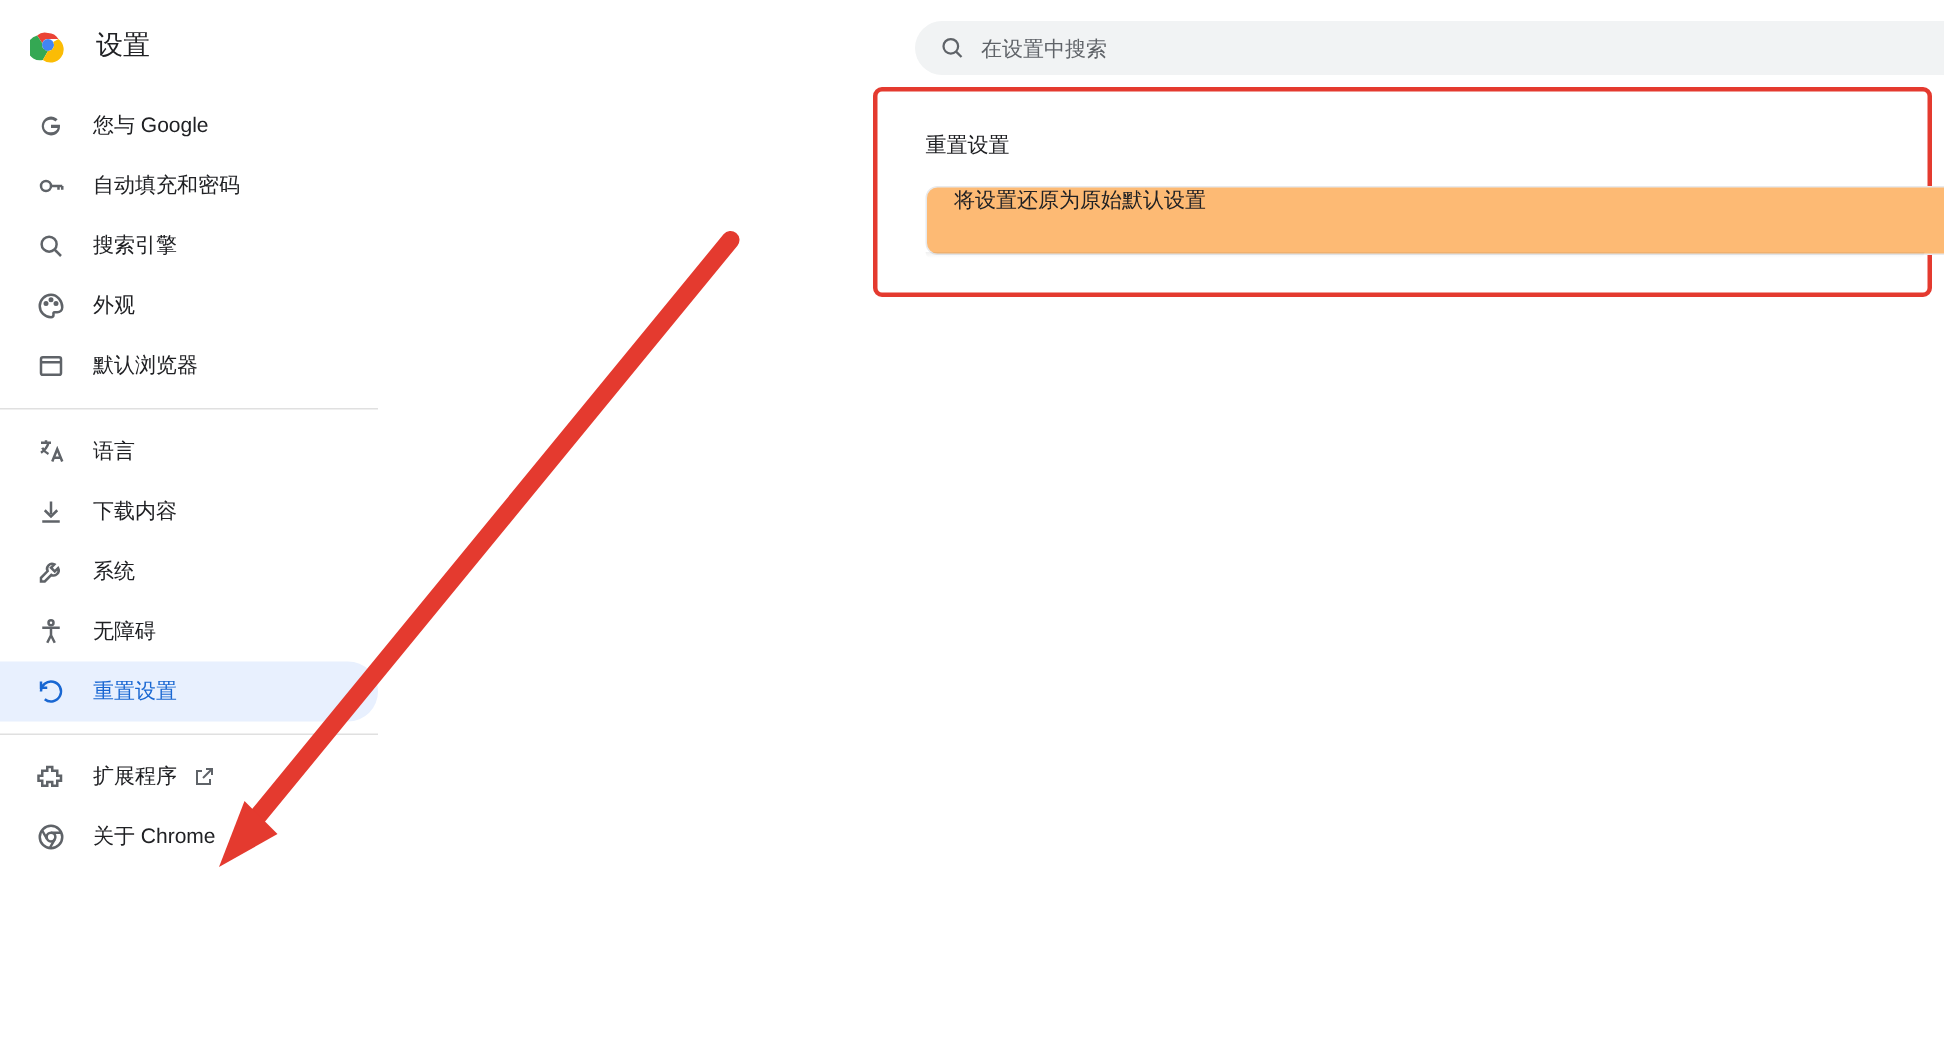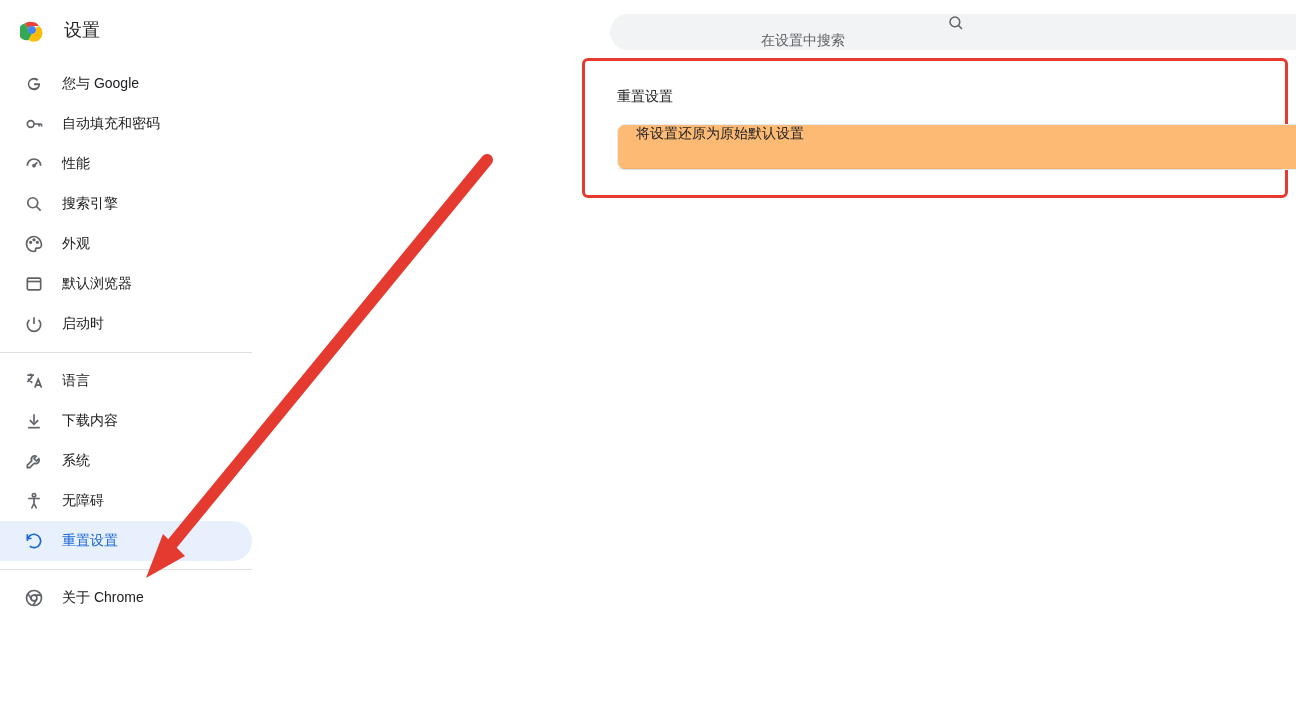--- a/index.html
+++ b/index.html
@@ -7,21 +7,21 @@
   body { position: relative; overflow: hidden; }
 
   
   .header { position: absolute; left: 0; top: 0; height: 60px; width: 260px; display: flex; align-items: center; padding-left: 20px; }
   .chrome-logo { width: 24px; height: 24px; border-radius: 50%; position: relative; margin-right: 20px; }
   .chrome-logo svg { display:block; }
   .header-title { font-size: 18px; color: #202124; }
 
   
   .search-wrap { position: absolute; left: 610px; right: 0; top: 14px; height: 36px; }
-  .search-bar { margin-right: 0; height: 36px; background: #f1f3f4; border-top-left-radius: 18px; border-bottom-left-radius: 18px; display: flex; align-items: center; padding-left: 16px; color: #5f6368; font-size: 14px; flex-direction: column; }
+  .search-bar { margin-right: 0; height: 36px; background: #f1f3f4; border-top-left-radius: 18px; border-bottom-left-radius: 18px; display: flex; align-items: center; padding-left: 16px; color: #5f6368; font-size: 14px; }
   .search-bar .sicon { width: 18px; height: 18px; margin-right: 10px; color:#5f6368; }
   .search-bar input { border:none; background:transparent; outline:none; font-size:14px; color:#202124; width: 400px; }
   .search-bar input::placeholder { color:#5f6368; }
 
   
   .sidebar { position: absolute; left: 0; top: 64px; width: 252px; }
   .nav-item { height: 40px; display: flex; align-items: center; padding-left: 24px; border-top-right-radius: 20px; border-bottom-right-radius: 20px; cursor: pointer; font-size: 14px; color: #202124; text-align: right; }
   .nav-item .nicon { width: 20px; height: 20px; margin-right: 18px; color:#5f6368; display:flex; align-items:center; justify-content:center; }
   .nav-item.active { background: #e8f0fe; color: #1967d2; }
   .nav-item.active .nicon { color:#1967d2; }
@@ -89,30 +89,20 @@
         <svg viewBox="0 0 24 24" width="20" height="20" fill="none" stroke="currentColor" stroke-width="2">
             <circle cx="8" cy="12" r="4"></circle>
             <path d="M12 12h9M18 12v3M21 12v3"></path>
           </svg>
       </span>
       <span>自动填充和密码</span>
     </div>
     <div class="nav-item">
       <span class="nicon">
         <svg viewBox="0 0 24 24" width="20" height="20" fill="none" stroke="currentColor" stroke-width="2">
-            <path d="M4 14a8 8 0 1 1 16 0"></path>
-            <path d="M12 14l4-4"></path>
-            <circle cx="12" cy="14" r="1.2" fill="currentColor"></circle>
-          </svg>
-      </span>
-      <span>性能</span>
-    </div>
-    <div class="nav-item">
-      <span class="nicon">
-        <svg viewBox="0 0 24 24" width="20" height="20" fill="none" stroke="currentColor" stroke-width="2">
             <circle cx="10.5" cy="10.5" r="6"></circle>
             <line x1="20" y1="20" x2="15" y2="15"></line>
           </svg>
       </span>
       <span>搜索引擎</span>
     </div>
     <div class="nav-item">
       <span class="nicon">
         <svg viewBox="0 0 24 24" width="20" height="20" fill="none" stroke="currentColor" stroke-width="2">
             <path d="M12 3a9 9 0 1 0 0 18c1.5 0 2-1 2-2s-.5-2 1-2h2a4 4 0 0 0 4-4c0-5-4-10-9-10z"></path>
@@ -125,29 +115,20 @@
     </div>
     <div class="nav-item">
       <span class="nicon">
         <svg viewBox="0 0 24 24" width="20" height="20" fill="none" stroke="currentColor" stroke-width="2">
             <rect x="4" y="5" width="16" height="14" rx="1.5"></rect>
             <line x1="4" y1="9" x2="20" y2="9"></line>
           </svg>
       </span>
       <span>默认浏览器</span>
     </div>
-    <div class="nav-item">
-      <span class="nicon">
-        <svg viewBox="0 0 24 24" width="20" height="20" fill="none" stroke="currentColor" stroke-width="2">
-            <path d="M12 4v8"></path>
-            <path d="M6.5 7a8 8 0 1 0 11 0"></path>
-          </svg>
-      </span>
-      <span>启动时</span>
-    </div>
   </div>
 
   <div class="divider"></div>
 
   <div class="nav-group2">
     <div class="nav-item">
       <span class="nicon">
         <svg viewBox="0 0 24 24" width="20" height="20" fill="none" stroke="currentColor" stroke-width="2">
             <path d="M4 5h8M8 3v2M10 5c-1 4-3 6-6 8M5 9c1 2 3 4 5 5"></path>
             <path d="M13 20l4-10 4 10M14.5 17h5"></path>
@@ -189,20 +170,35 @@
             <path d="M4 4v5h5"></path>
           </svg>
       </span>
       <span>重置设置</span>
     </div>
   </div>
 
   <div class="divider"></div>
 
   <div class="nav-group3">
+    <div class="nav-item">
+      <span class="nicon">
+        <svg viewBox="0 0 24 24" width="20" height="20" fill="none" stroke="currentColor" stroke-width="2">
+            <path d="M9 4h4v3h4v4h3v4h-3v4h-4v-3H9v3H5v-4H2v-4h3V7h4V4z"></path>
+          </svg>
+      </span>
+      <span>扩展程序</span>
+      <span class="ext-icon">
+        <svg viewBox="0 0 24 24" width="16" height="16" fill="none" stroke="currentColor" stroke-width="2">
+            <path d="M14 4h6v6"></path>
+            <path d="M20 4l-9 9"></path>
+            <path d="M18 14v5H5V6h5"></path>
+          </svg>
+      </span>
+    </div>
     <div class="nav-item">
       <span class="nicon">
         <svg viewBox="0 0 24 24" width="20" height="20" fill="none" stroke="currentColor" stroke-width="2">
             <circle cx="12" cy="12" r="9"></circle>
             <circle cx="12" cy="12" r="3.5"></circle>
             <path d="M12 8.5h8.5M8.9 13.7L4.7 6.4M15.1 13.7l-4.2 7.3"></path>
           </svg>
       </span>
       <span>关于 Chrome</span>
     </div>

